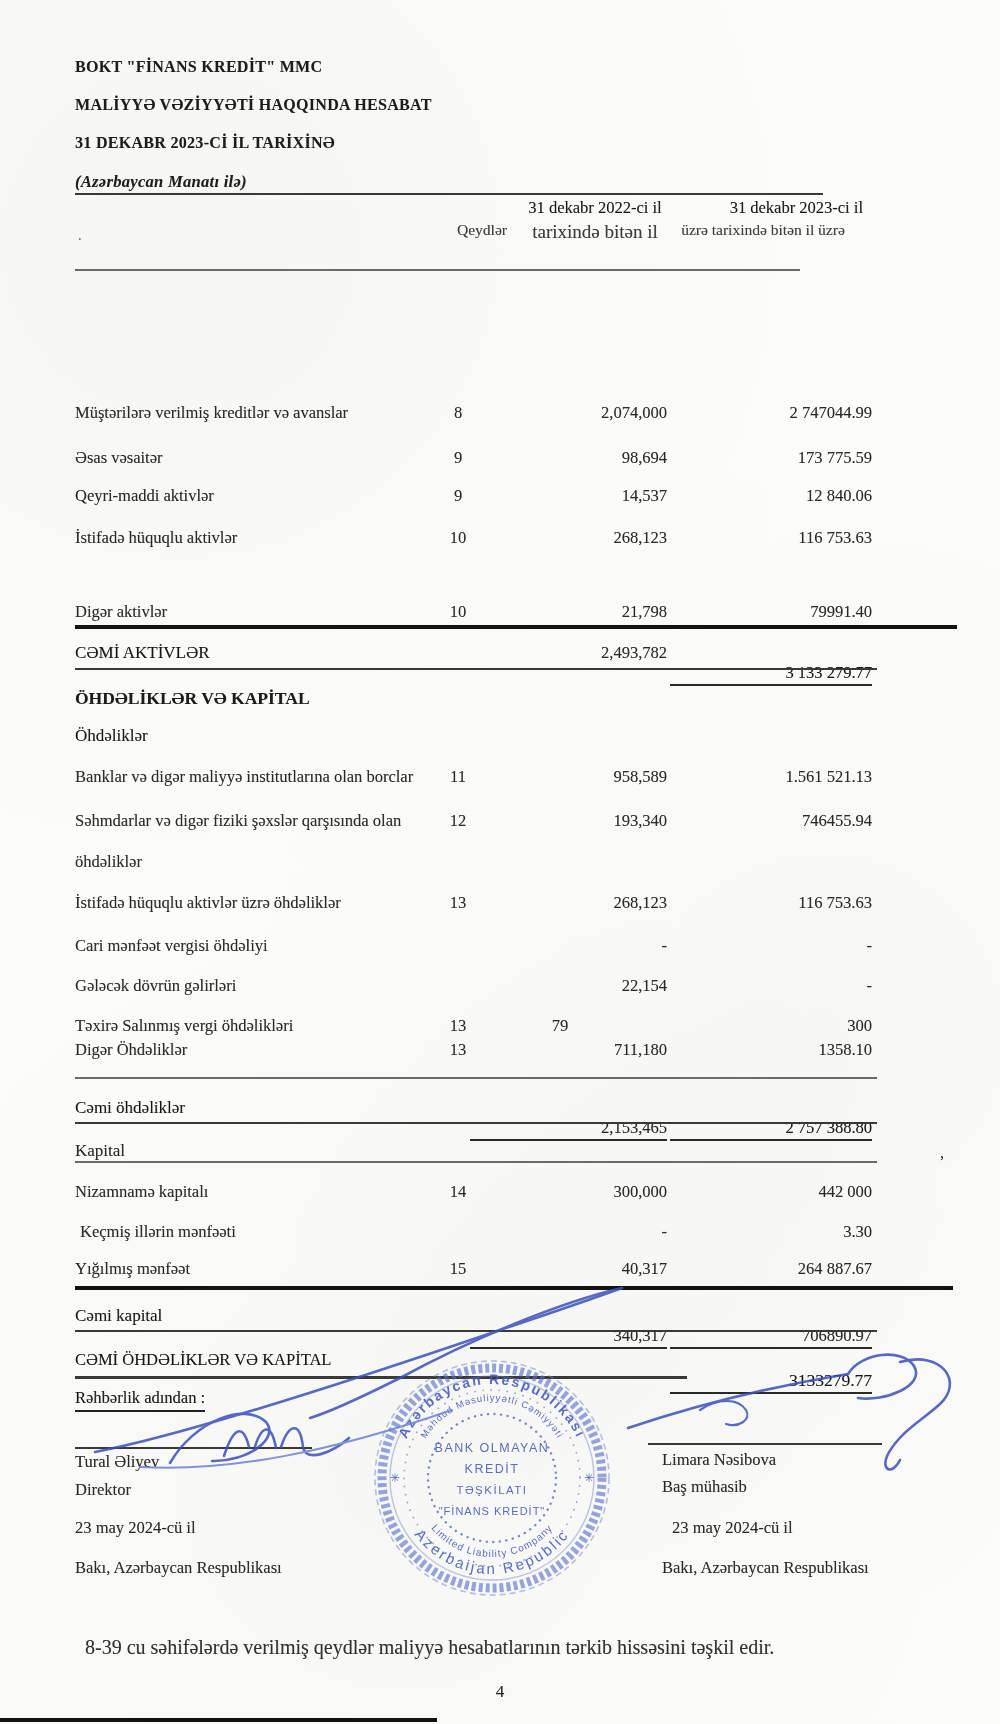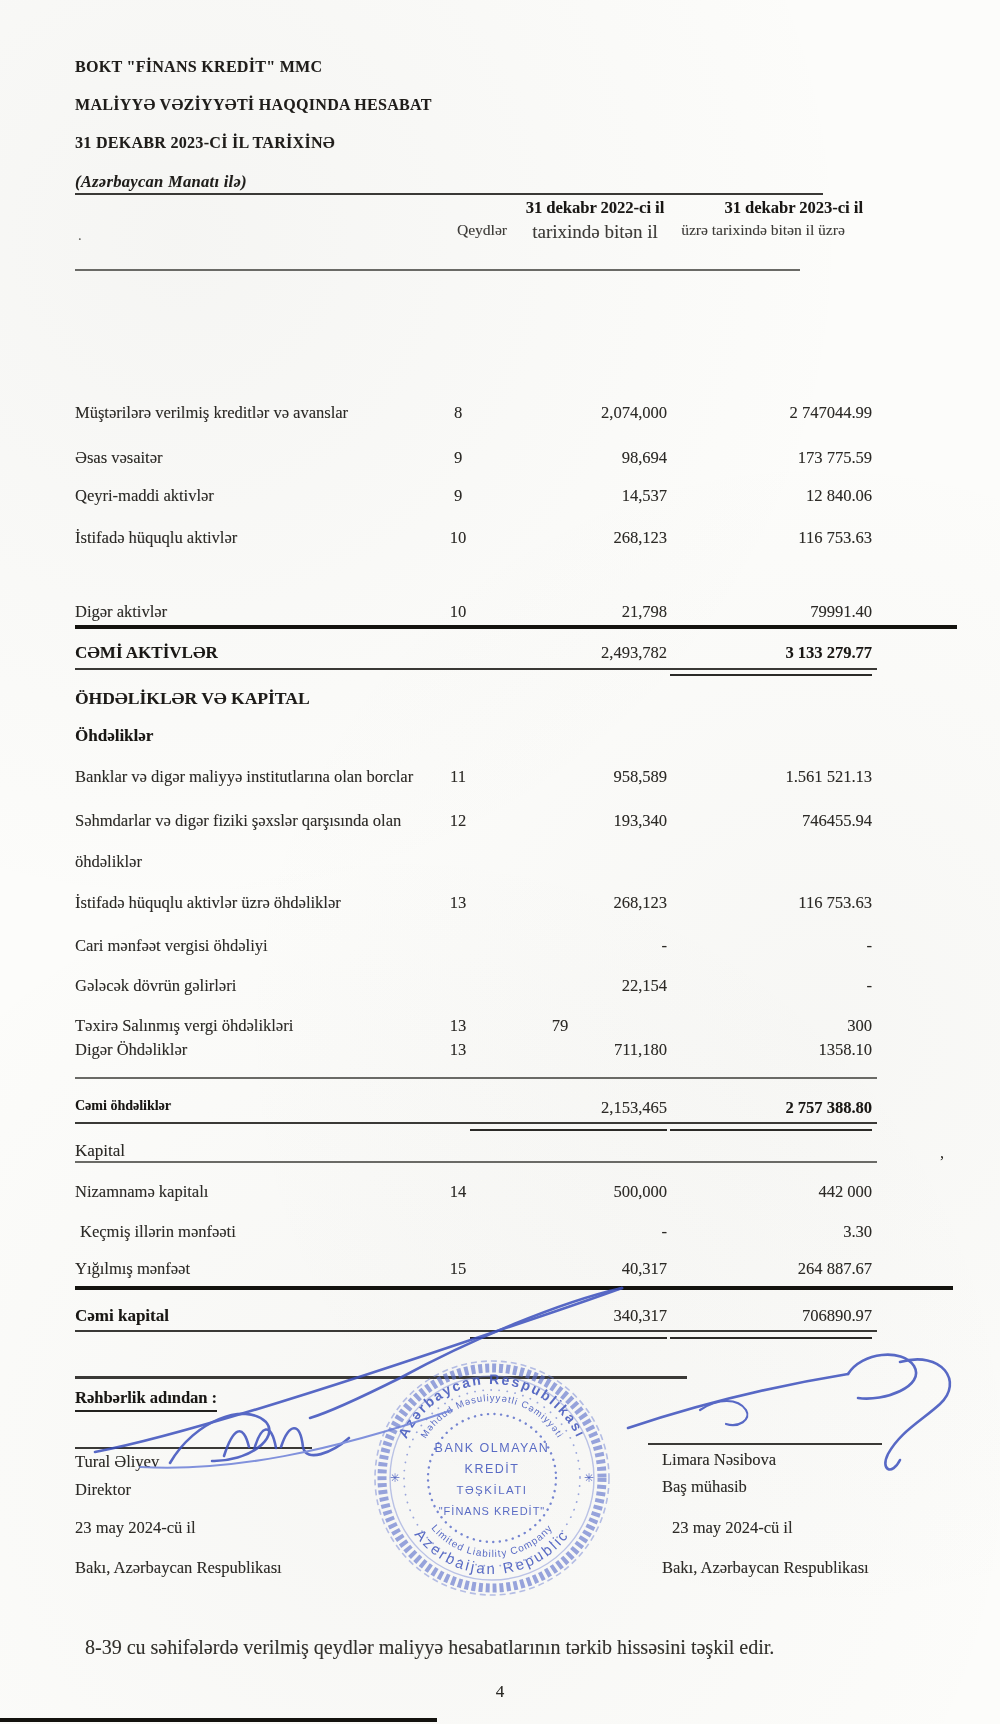--- a/index.html
+++ b/index.html
@@ -15,22 +15,22 @@
     color:#2c2a26;
   }
   .t{position:absolute;white-space:nowrap;text-shadow:.3px .3px .6px rgba(70,70,70,.35);}
   .hdr{font-weight:bold;font-size:16px;letter-spacing:.3px;color:#1f1d1a;}
   .sect{font-weight:bold;font-size:17.5px;color:#1d1b18;}
   .row{position:absolute;left:0;right:0;height:24px;font-size:16.5px;}
   .row .lbl{position:absolute;left:75px;text-shadow:.3px .3px .6px rgba(70,70,70,.35);white-space:nowrap;}
   .row .note{position:absolute;left:432px;width:52px;text-align:center;text-shadow:.3px .3px .6px rgba(70,70,70,.35);}
   .row .v22{position:absolute;left:470px;width:197px;text-align:right;text-shadow:.3px .3px .6px rgba(70,70,70,.35);}
   .row .v23{position:absolute;left:670px;width:202px;text-align:right;text-shadow:.3px .3px .6px rgba(70,70,70,.35);}
-  .bold{font-weight:bold;color:#191714;}
-  .uv{border-bottom:2px solid #2b2a27;padding-bottom:11px;}
+  .bold{font-weight:normal;color:#191714;}
+  .uv{border-bottom:2px solid #2b2a27;padding-bottom:1px;margin-top:20px;}
   .line{position:absolute;background:#3a3936;}
   .thick{background:#14130f;}
   .gray{background:#6a6a66;}
   .sig-svg,.stamp-svg{position:absolute;}
 </style>
 </head>
 <body>
 
 <div class="page">
 
@@ -138,36 +138,36 @@
   <div class="row" style="top:1040px">
     <span class="lbl">Digər Öhdəliklər</span>
     <span class="note">13</span>
     <span class="v22">711,180</span>
     <span class="v23">1358.10</span>
   </div>
 
   <div class="line gray" style="left:75px;top:1077px;width:802px;height:2px"></div>
 
   <div class="row" style="top:1098px">
-    <span class="lbl bold" style="font-size:14px">Cəmi öhdəliklər</span>
+    <span class="lbl bold" style="font-size:17px">Cəmi öhdəliklər</span>
     <span class="v22 uv">2,153,465</span>
     <span class="v23 bold uv">2 757 388.80</span>
   </div>
   <div class="line" style="left:75px;top:1122px;width:802px;height:2px"></div>
 
   <div class="row" style="top:1141px">
     <span class="lbl" style="font-size:17px">Kapital</span>
     <span style="position:absolute;left:940px;top:2px">,</span>
   </div>
   <div class="line gray" style="left:75px;top:1161px;width:802px;height:2px"></div>
 
   <div class="row" style="top:1182px">
     <span class="lbl">Nizamnamə kapitalı</span>
     <span class="note">14</span>
-    <span class="v22">500,000</span>
+    <span class="v22">300,000</span>
     <span class="v23">442 000</span>
   </div>
   <div class="row" style="top:1222px">
     <span class="lbl" style="left:80px">Keçmiş illərin mənfəəti</span>
     <span class="v22">-</span>
     <span class="v23">3.30</span>
   </div>
   <div class="row" style="top:1259px">
     <span class="lbl">Yığılmış mənfəət</span>
     <span class="note">15</span>
@@ -177,20 +177,24 @@
 
   <div class="line thick" style="left:75px;top:1286px;width:878px;height:4px"></div>
 
   <div class="row" style="top:1306px">
     <span class="lbl bold" style="font-size:17px">Cəmi kapital</span>
     <span class="v22 uv">340,317</span>
     <span class="v23 uv">706890.97</span>
   </div>
   <div class="line" style="left:75px;top:1330px;width:802px;height:2px"></div>
 
+  <div class="row" style="top:1350px">
+    <span class="lbl bold" style="font-size:16.5px">CƏMİ ÖHDƏLİKLƏR VƏ KAPİTAL</span>
+    <span class="v23 bold uv" style="font-size:17.5px">3133279.77</span>
+  </div>
   <div class="line" style="left:75px;top:1376px;width:612px;height:2.5px"></div>
 
   <div class="t bold" style="left:75px;top:1388px;font-size:16.5px;border-bottom:2px solid #22211e;padding-bottom:2px">Rəhbərlik adından :</div>
 
   <div class="line" style="left:75px;top:1447px;width:237px;height:2px"></div>
   <div class="line" style="left:648px;top:1443px;width:234px;height:2px"></div>
 
   <div class="t" style="left:75px;top:1452px;font-size:16.5px">Tural Əliyev</div>
   <div class="t" style="left:75px;top:1480px;font-size:16.5px">Direktor</div>
   <div class="t" style="left:75px;top:1518px;font-size:16.5px">23 may 2024-cü il</div>

